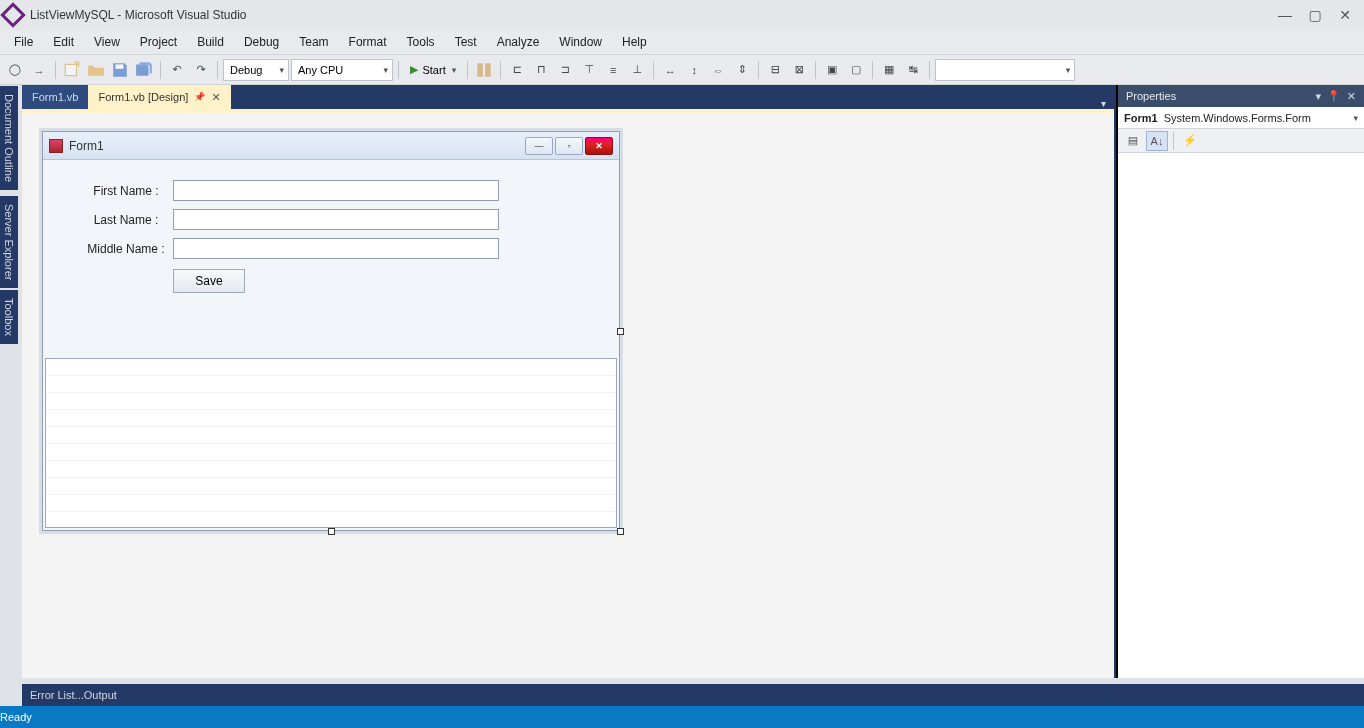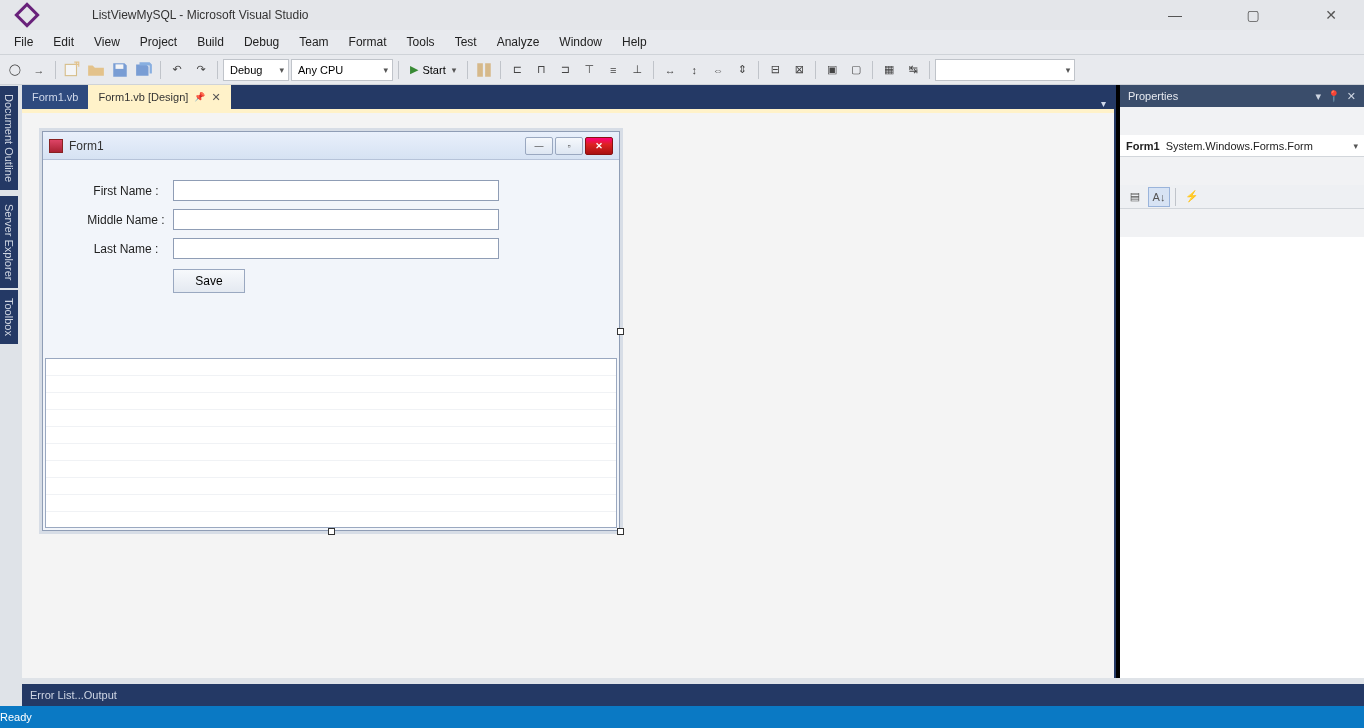--- a/index.html
+++ b/index.html
@@ -1,19 +1,19 @@
 <!DOCTYPE html>
 <html><head>
 <meta charset="utf-8">
 <style>
 * { box-sizing: border-box; margin: 0; padding: 0; font-family: "Segoe UI", Tahoma, sans-serif; }
 body { width: 1364px; height: 728px; background: #dfe3e8; overflow: hidden; position: relative; }
 
 
-.titlebar { height: 30px; background: #e4e6ea; display: flex; align-items: center; padding: 0 18px; font-size: 12px; color: #333; gap: 48px; }
+.titlebar { height: 30px; background: #e4e6ea; display: flex; align-items: center; padding: 0 4px; font-size: 12px; color: #333; }
 .titlebar .vs-logo { width: 18px; height: 18px; margin-right: 8px; background: #68217a; position: relative; transform: rotate(45deg); }
 .titlebar .vs-logo::after { content: ""; position: absolute; inset: 3px; background: #e4e6ea; }
 .titlebar .spacer { flex: 1; }
 .titlebar .win-btn { width: 30px; height: 20px; display: flex; align-items: center; justify-content: center; font-size: 14px; color: #555; cursor: default; }
 
 
 .menubar { height: 25px; background: #e8eaee; display: flex; align-items: center; padding: 0 4px; font-size: 12px; color: #222; border-bottom: 1px solid #cfd3d8; }
 .menubar .menu-item { padding: 4px 10px; cursor: default; }
 
 
@@ -62,21 +62,21 @@
 .listview { position: absolute; left: 2px; right: 2px; top: 198px; bottom: 2px; border: 1px solid #9aa8c0; background: #fff; }
 .lv-header { display: flex; height: 22px; background: linear-gradient(#fdfdfd,#f1f3f6); border-bottom: 1px solid #d2d7de; font-size: 12px; color: #222; }
 .lv-header > div { padding: 3px 6px; border-right: 1px solid #e0e3e8; }
 .lv-body { height: calc(100% - 22px); }
 .lv-row { height: 17px; border-bottom: 1px solid #f0f2f5; }
 
 
 .sel-handle { position: absolute; width: 7px; height: 7px; background: #fff; border: 1px solid #333; }
 
 
-.properties { width: 248px; background: #f1f2f4; border-left: 4px solid #000000; display: flex; flex-direction: column; position: absolute; top:0; bottom:0; right:0;gap:28px; }
+.properties { width: 248px; background: #f1f2f4; border-left: 2px solid #000000; display: flex; flex-direction: column; position: absolute; top:0; bottom:0; right:0; }
 .properties .panel-title { height: 22px; background: #3a4d6b; color: #e6e9ef; font-size: 11px; display: flex; align-items: center; padding: 0 8px; }
 .properties .panel-title .spacer { flex:1; }
 .properties .panel-title .pbtn { margin-left: 6px; font-size: 11px; color: #cfd6e2; }
 .properties .obj-select { height: 22px; background: #fff; border-bottom: 1px solid #d2d6db; font-size: 11px; display: flex; align-items: center; padding: 0 6px; color: #222; }
 .properties .obj-select b { margin-right: 6px; }
 .properties .obj-select::after { content: "▾"; margin-left: auto; font-size: 9px; color: #555; }
 .properties .prop-toolbar { height: 24px; background: #eef0f3; border-bottom: 1px solid #d2d6db; display: flex; align-items: center; padding: 0 4px; gap: 2px; }
 .properties .prop-toolbar .ptb { width: 22px; height: 20px; display: flex; align-items: center; justify-content: center; font-size: 11px; color: #555; }
 .properties .prop-toolbar .ptb.active { background: #d7e3f4; border: 1px solid #9ab4db; }
 .properties .prop-body { flex: 1; background: #fff; }
@@ -220,25 +220,25 @@
         <div class="wbtn">—</div>
         <div class="wbtn">▫</div>
         <div class="wbtn close">✕</div>
       </div>
       <div class="form-body">
         <div class="field-row">
           <label>First Name :</label>
           <input type="text" style="">
         </div>
         <div class="field-row">
+          <label>Last Name :</label>
+          <input type="text" style="">
+        </div>
+        <div class="field-row">
           <label>Middle Name :</label>
-          <input type="text" style="">
-        </div>
-        <div class="field-row">
-          <label>Last Name :</label>
           <input type="text" style="">
         </div>
         <button class="save-btn">Save</button>
 
         <div class="listview">
           <div class="lv-body">
             <div class="lv-row"></div>
             <div class="lv-row"></div>
             <div class="lv-row"></div>
             <div class="lv-row"></div>

